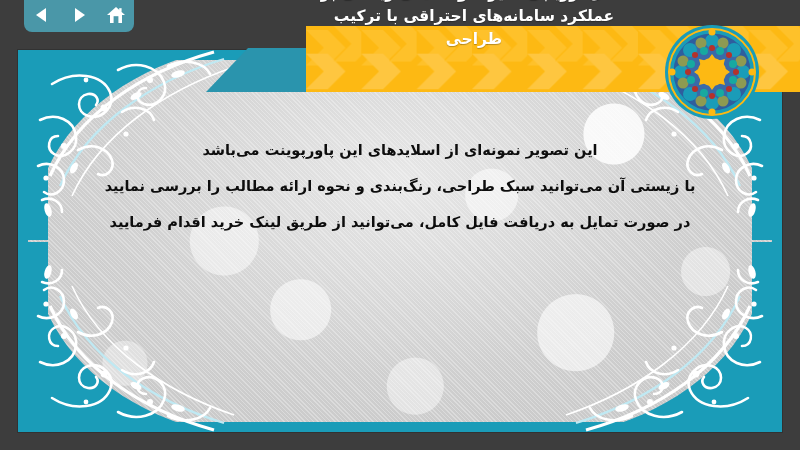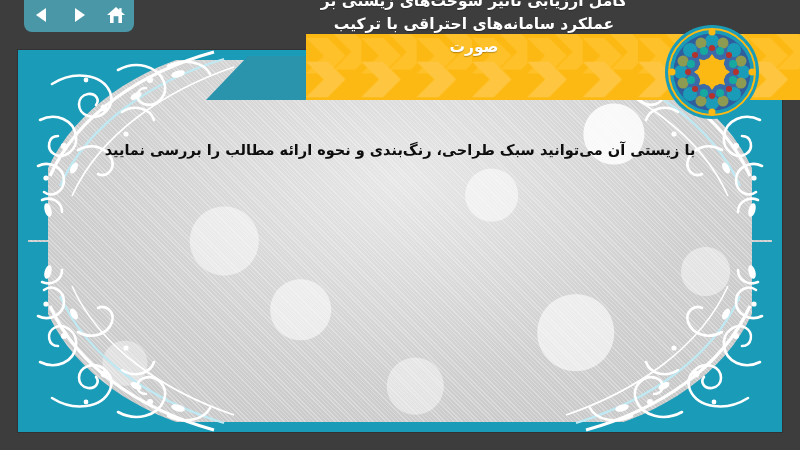--- a/index.html
+++ b/index.html
@@ -41,21 +41,21 @@
     align-items: center;
     justify-content: center;
     cursor: pointer;
   }
   .navbtn svg { display: block; }
 
   
   #banner-wrap {
     position: absolute;
     left: 206px;
-    top: 8px;
+    top: 0;
     width: 594px;
     height: 76px;
     z-index: 25;
   }
   #banner-tail {
     position: absolute;
     left: 0;
     top: 48px;
     width: 120px;
     height: 44px;
@@ -207,21 +207,21 @@
             <path d="M0,28 L22,28 L40,46 L22,64 L0,64 L18,46 Z" fill="#ffd165"></path>
             <path d="M28,0 L50,0 L68,18 L50,36 L28,36 L46,18 Z" fill="#ffc83d"></path>
           </pattern>
         </defs>
         <rect width="500" height="66" fill="url(#chev)"></rect>
       </svg>
     </div>
     <div id="banner-title">
       <span class="banner-line">کامل ارزیابی تأثیر سوخت‌های زیستی بر</span>
       <span class="banner-line">عملکرد سامانه‌های احتراقی با ترکیب</span>
-      <span class="banner-line">صورت</span>
+      <span class="banner-line">طراحی</span>
     </div>
   </div>
 
   <svg id="medallion" viewBox="0 0 96 96">
     <circle cx="48" cy="48" r="47" fill="#1a9cb8"></circle>
     <circle cx="48" cy="48" r="43" fill="none" stroke="#fdb913" stroke-width="2"></circle>
     <circle cx="48" cy="48" r="40" fill="#2e5e9e"></circle>
     <circle cx="48" cy="48" r="40" fill="none" stroke="#1a9cb8" stroke-width="3"></circle>
     <g>
       <circle cx="48" cy="48" r="33" fill="#3a6aa8"></circle>
@@ -323,17 +323,19 @@
       <rect x="0" y="0" width="10" height="382" fill="#1a9cb8"></rect>
       <rect x="754" y="0" width="10" height="382" fill="#1a9cb8"></rect>
 
       <use href="#corner-orn" x="0" y="0"></use>
       <use href="#corner-orn" x="0" y="0" transform="translate(764,0) scale(-1,1)"></use>
       <use href="#corner-orn" x="0" y="0" transform="translate(0,382) scale(1,-1)"></use>
       <use href="#corner-orn" x="0" y="0" transform="translate(764,382) scale(-1,-1)"></use>
     </svg>
 
     <div id="body-text">
+      <span class="body-line">این تصویر نمونه‌ای از اسلایدهای این پاورپوینت می‌باشد</span>
       <span class="body-line">با زیستی آن می‌توانید سبک طراحی، رنگ‌بندی و نحوه ارائه مطالب را بررسی نمایید</span>
+      <span class="body-line">در صورت تمایل به دریافت فایل کامل، می‌توانید از طریق لینک خرید اقدام فرمایید</span>
     </div>
   </div>
 
 </div>
 
 </body></html>

